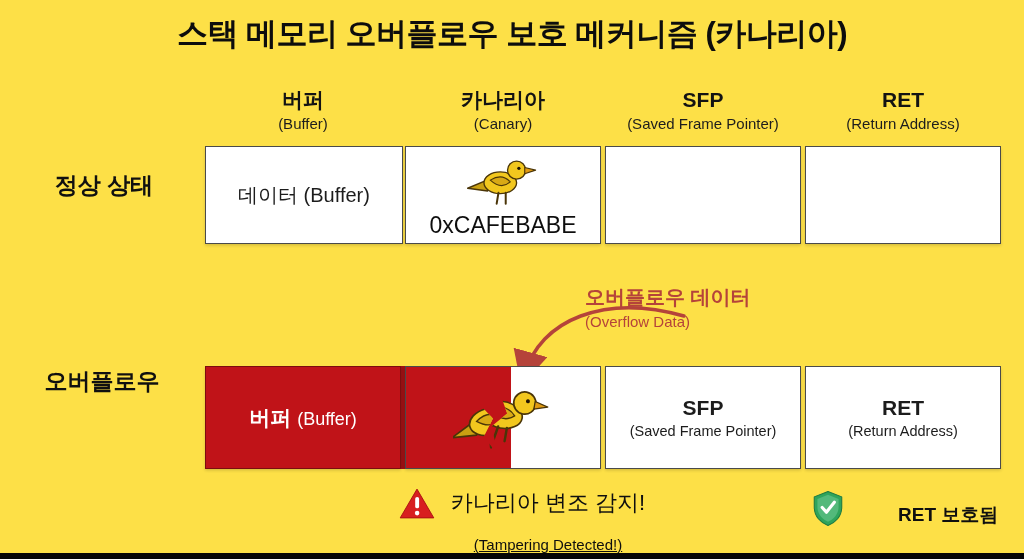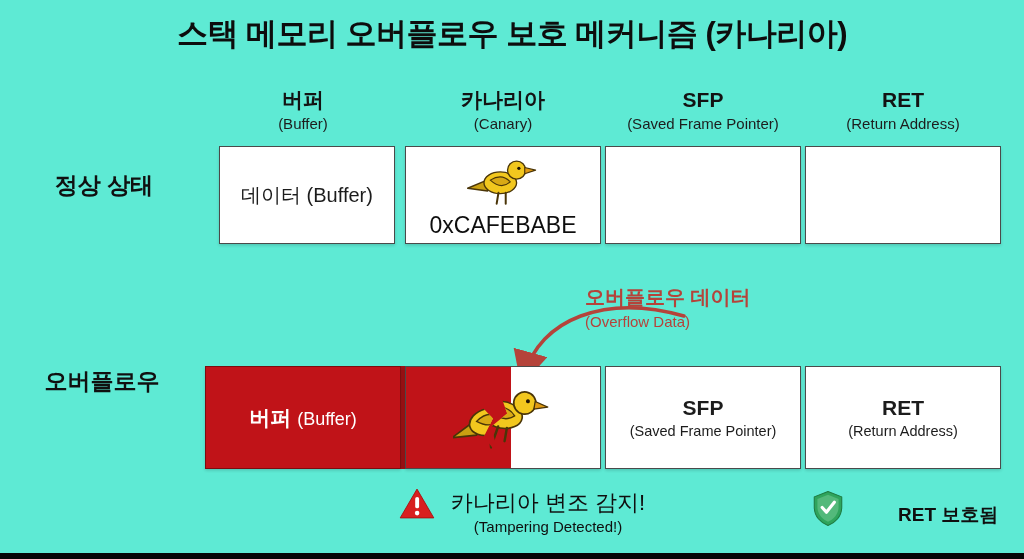--- a/index.html
+++ b/index.html
@@ -1,17 +1,17 @@
 <!DOCTYPE html>
 <html><head>
 <meta charset="utf-8">
 <style>
   html,body { margin:0; padding:0; background:#ffffff; }
   .canvas {
-    position:relative; width:1024px; height:559px; background:#5eead4;
+    position:relative; width:1024px; height:559px; background:#fde047;
     font-family:"Liberation Sans", sans-serif; overflow:hidden; color:#121212;
   }
   .title {
     position:absolute; top:13px; left:0; width:100%; text-align:center;
     font-size:31px; font-weight:800; letter-spacing:-0.5px; color:#0d0d0d; margin:0;
   }
   .colhead { position:absolute; top:88px; text-align:center; }
   .colhead .ko { font-size:21px; font-weight:700; color:#131313; line-height:1.15; }
   .colhead .en { font-size:15px; color:#1d1d1d; margin-top:3px; }
   .row-label { position:absolute; text-align:center; color:#101010; }
@@ -34,21 +34,21 @@
   .cell-sub { font-size:14.5px; margin-top:3px; color:#1c1c1c; }
   .buffer-attack-text { font-size:20px; color:#ffffff; display:flex; align-items:baseline; }
   .buffer-attack-text .b { font-weight:700; font-size:21px; }
   .buffer-attack-text .n { font-weight:400; font-size:18px; margin-left:6px; }
   .canary-value { font-size:23px; color:#0e0e0e; margin-top:2px; }
   .overflow-note { position:absolute; left:585px; top:284px; width:212px; color:#b5433a; }
   .overflow-note .ko { font-size:20px; font-weight:700; }
   .overflow-note .en { font-size:15px; margin-top:2px; }
   .bottom-note { position:absolute; text-align:center; color:#0f0f0f; }
   .bottom-note .ko { font-size:22px; font-weight:400; }
-  .bottom-note .en { font-size:15px; margin-top:0; }
+  .bottom-note .en { font-size:15px; margin-top:18px;text-decoration:underline; }
   .ret-protected { position:absolute; left:852px; top:502px; font-size:19px; font-weight:600; color:#0f0f0f;margin-left:46px; }
   .icon-abs { position:absolute; }
   .bottom-bar { position:absolute; left:0; top:553px; width:1024px; height:6px; background:#060606; }
 </style>
 </head>
 <body>
 
 <div class="canvas">
 
   <svg width="0" height="0" style="position:absolute" aria-hidden="true" xmlns:xlink="http://www.w3.org/1999/xlink">
@@ -90,21 +90,21 @@
   </div>
   <div class="colhead" style="left:805px; width:196px">
     <div class="ko">RET</div>
     <div class="en">(Return Address)</div>
   </div>
 
   <div class="row-label" style="left:18px; top:172px; width:172px">
     <div class="ko">정상 상태</div>
   </div>
 
-  <div class="cell" style="left:219px; top:146px; width:176px; height:98px">
+  <div class="cell" style="left:205px; top:146px; width:198px; height:98px">
     <div class="cell-main">데이터 (Buffer)</div>
   </div>
   <div class="cell" style="left:405px; top:146px; width:196px; height:98px">
     <svg viewBox="0 0 90 64" width="82" height="58" xmlns:xlink="http://www.w3.org/1999/xlink">
       <use href="#birdshape" xlink:href="#birdshape"></use>
     </svg>
     <div class="canary-value">0xCAFEBABE</div>
   </div>
   <div class="cell" style="left:605px; top:146px; width:196px; height:98px"></div>
   <div class="cell" style="left:805px; top:146px; width:196px; height:98px"></div>

